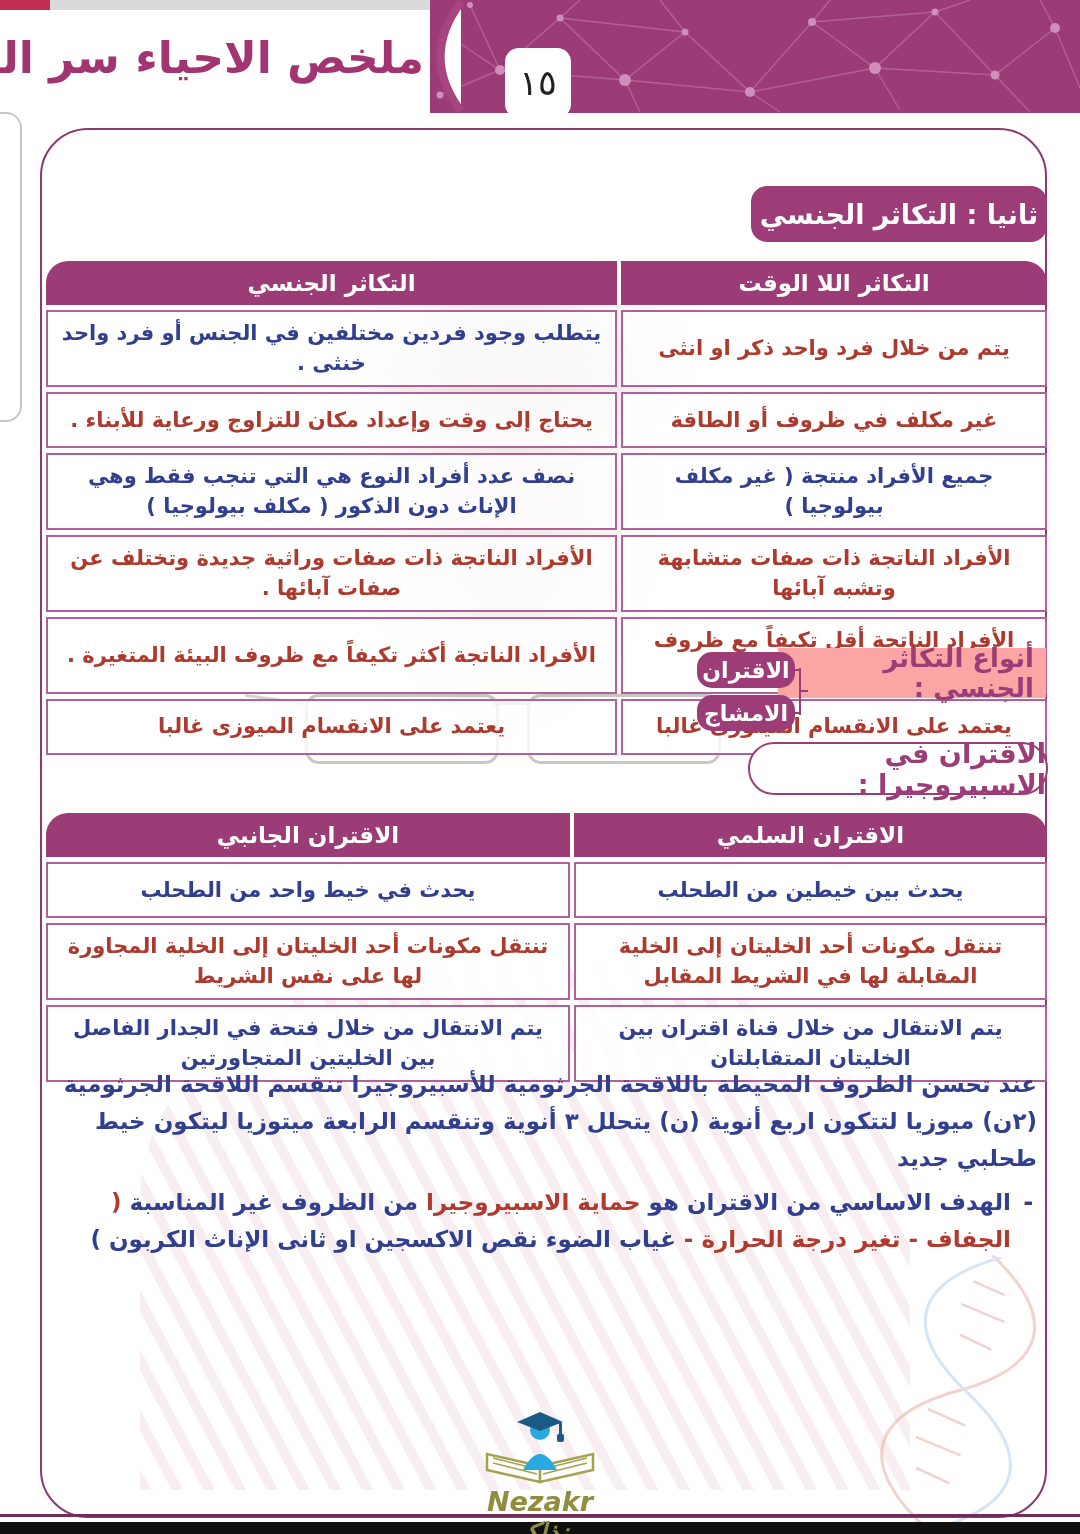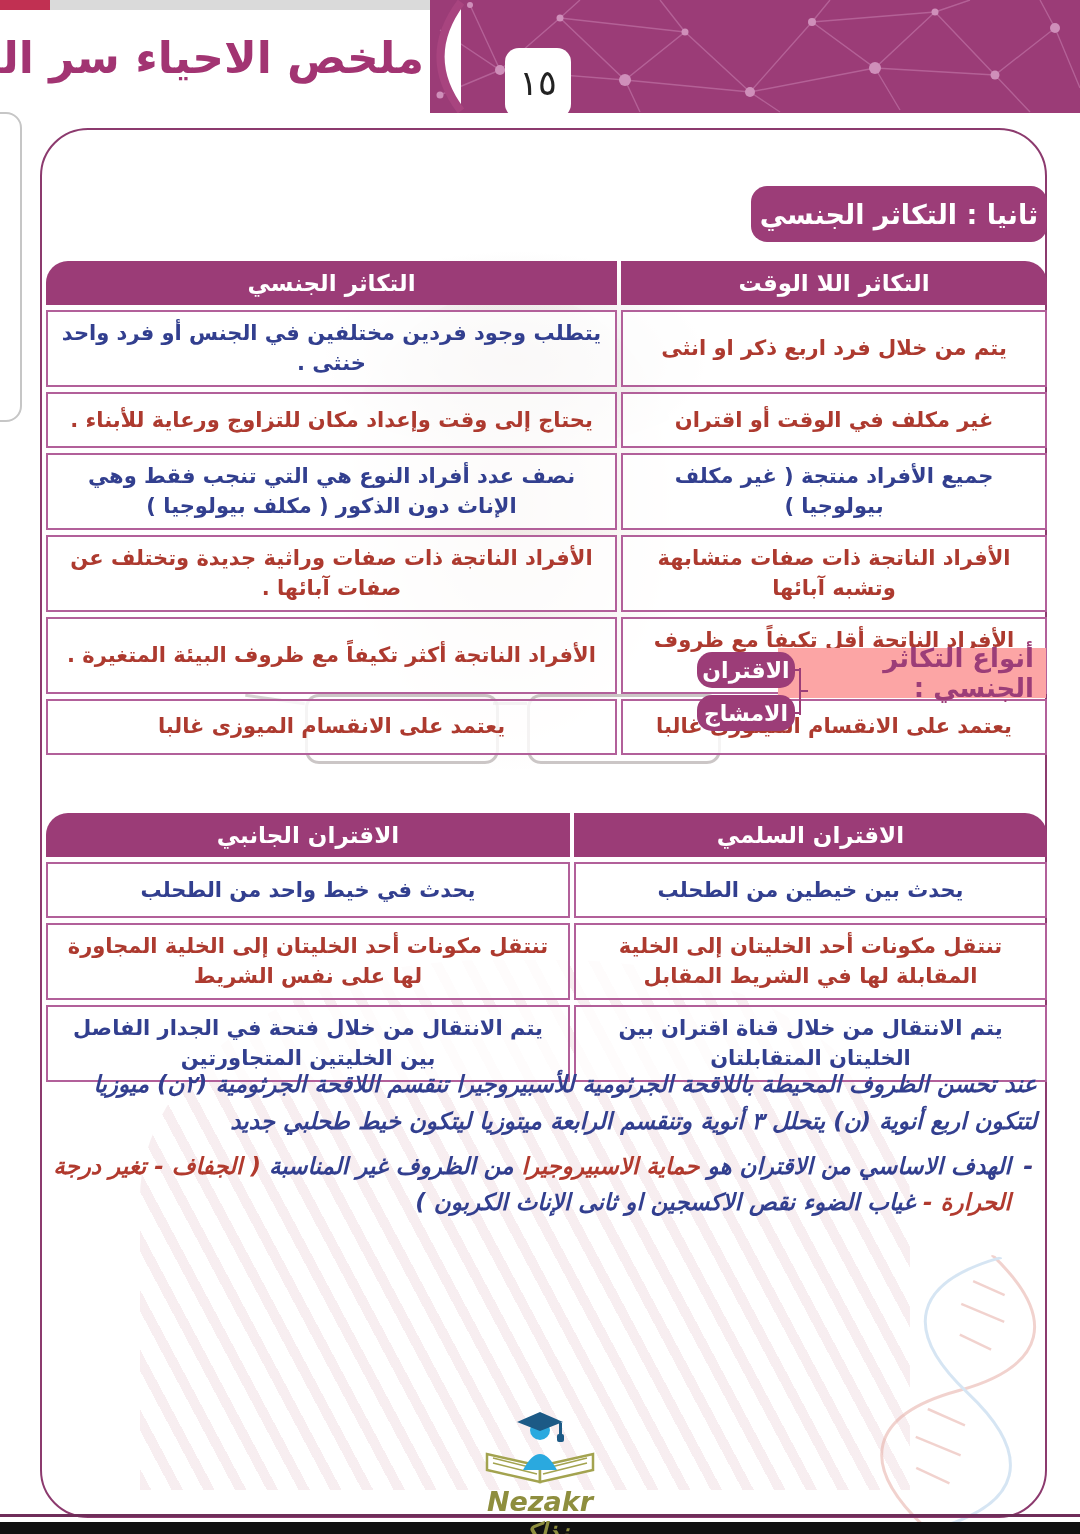--- a/index.html
+++ b/index.html
@@ -85,21 +85,21 @@
   .conn.h2{left:750px;top:582px;width:9px;height:2px;}
   .conn.h3{left:757px;top:560px;width:9px;height:2px;}
   
   .spiro-box{
     position:absolute;right:-3px;top:612px;width:300px;height:53px;
     background:#fff;border:2px solid #9c3d78;border-radius:26px;box-sizing:border-box;
     color:#9c3d78;font-size:27px;font-weight:bold;
     display:flex;align-items:center;justify-content:center;direction:rtl;z-index:2;
   }
   
-  .notes{position:absolute;left:10px;right:8px;top:936px;direction:rtl;z-index:2;font-style:italic;}
+  .notes{position:absolute;left:10px;right:8px;top:936px;direction:rtl;z-index:2;}
   .note{font-size:23px;font-weight:bold;line-height:1.6;text-align:right;margin:0 0 8px 0;}
   .bullet{position:relative;padding-right:26px;}
   .bullet .dash{position:absolute;right:4px;top:0;}
   .nblue{color:#323f8f;} .nred{color:#b13a2e;}
   
   .dna{position:absolute;left:888px;top:1252px;opacity:0.5;z-index:0;transform:rotate(14deg);}
   
   .logo{position:absolute;left:465px;top:1408px;width:150px;text-align:center;z-index:3;}
   .logo-text{font-size:27px;font-weight:bold;font-style:italic;color:#8e8e3e;margin-top:-4px;}
   .page-line{position:absolute;left:0;top:1514px;width:1080px;height:3px;background:#6f2d59;z-index:2;}
@@ -181,25 +181,25 @@
     <colgroup>
         <col style="width:426px">
         <col style="width:571px">
       </colgroup>
     <tbody>
         <tr>
       <th>التكاثر اللا الوقت</th>
       <th>التكاثر الجنسي</th>
     </tr>
     <tr>
-      <td class="red">يتم من خلال فرد اربع ذكر او انثى</td>
+      <td class="red">يتم من خلال فرد واحد ذكر او انثى</td>
       <td class="blue">يتطلب وجود فردين مختلفين في الجنس أو فرد واحد خنثى .</td>
     </tr>
     <tr>
-      <td class="red">غير مكلف في الوقت أو اقتران</td>
+      <td class="red">غير مكلف في ظروف أو الطاقة</td>
       <td class="red">يحتاج إلى وقت وإعداد مكان للتزاوج ورعاية للأبناء .</td>
     </tr>
     <tr>
       <td class="blue">جميع الأفراد منتجة ( غير مكلف بيولوجيا )</td>
       <td class="blue">نصف عدد أفراد النوع هي التي تنجب فقط وهي الإناث دون الذكور ( مكلف بيولوجيا )</td>
     </tr>
     <tr>
       <td class="red">الأفراد الناتجة ذات صفات متشابهة وتشبه آبائها</td>
       <td class="red">الأفراد الناتجة ذات صفات وراثية جديدة وتختلف عن صفات آبائها .</td>
     </tr>
@@ -221,20 +221,23 @@
     <span>الاقتران</span>
   </div>
   <div class="pill p2">
     <span>الامشاج</span>
   </div>
   <div class="conn v"></div>
   <div class="conn h1"></div>
   <div class="conn h2"></div>
   <div class="conn h3"></div>
 
+  <div class="spiro-box">
+    <span>الاقتران في الاسبيروجيرا :</span>
+  </div>
 
   <table class="cmp" id="table2" dir="rtl">
     <colgroup>
         <col style="width:473px">
         <col style="width:524px">
       </colgroup>
     <tbody>
         <tr>
       <th>الاقتران السلمي</th>
       <th>الاقتران الجانبي</th>

